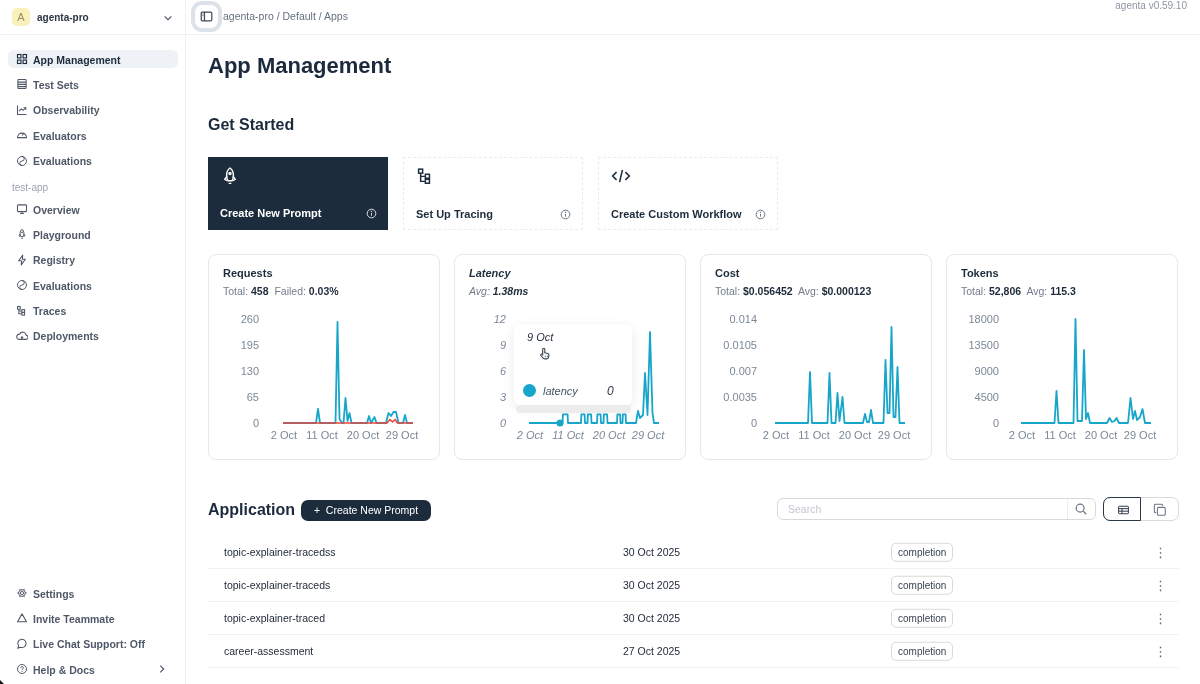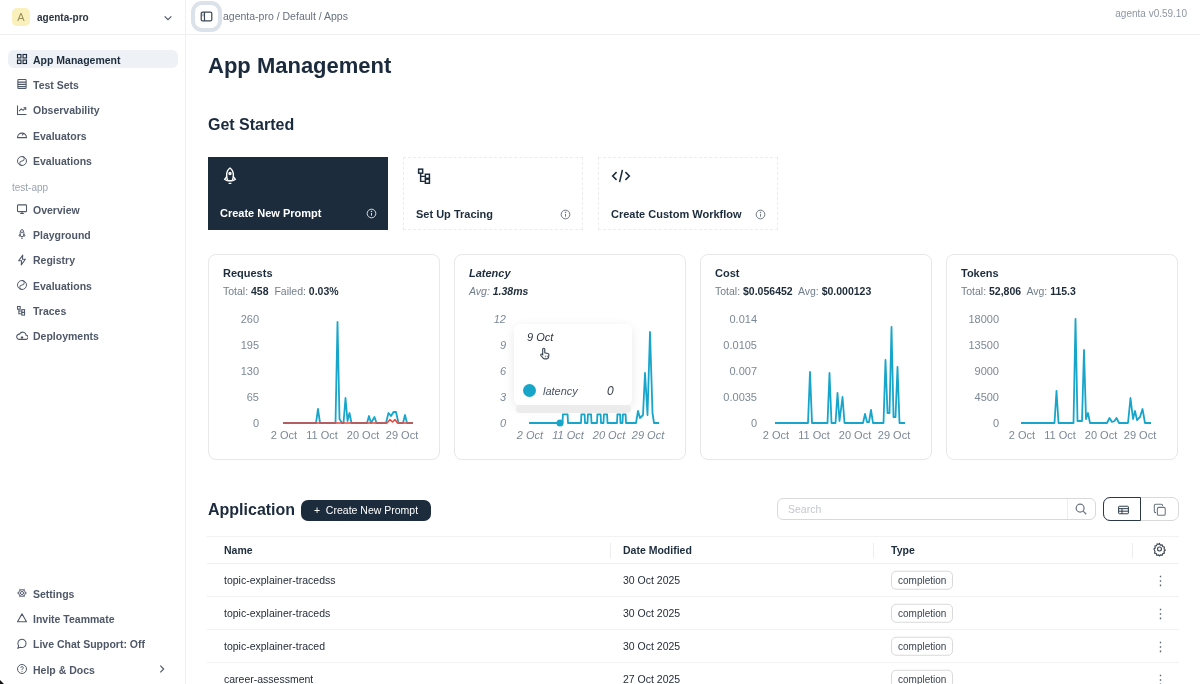--- a/index.html
+++ b/index.html
@@ -20,21 +20,21 @@
 .mi .lb { position:absolute; left:25px; top:3.5px; }
 .mi.active { background:#eef1f6; color:#1c2c3c; font-weight:bold; }
 .sec-label { position:absolute; left:12px; font-size:10px; color:#9aa3b2; }
 .mi .rchev { position:absolute; right:11px; top:4px; }
 
 
 #header { position:absolute; left:187px; top:0; width:1013px; height:34px; background:#fff; }
 #toggle { position:absolute; left:195px; top:5px; width:23px; height:23px; border-radius:7px; background:#fff; box-shadow:0 0 0 4px #dce2e9; }
 #toggle svg { position:absolute; left:5px; top:5px; }
 #crumbs { position:absolute; left:223px; top:10px; font-size:10.5px; color:#67707f; }
-#ver { position:absolute; right:13px; top:8px; font-size:10px; color:#8d96a5;margin-left:24px; }
+#ver { position:absolute; right:13px; top:0; font-size:10px; color:#8d96a5;margin-left:24px; }
 
 
 h1.page { position:absolute; left:208px; top:53px; font-size:22px; font-weight:bold; color:#1b2a3c; }
 h2.get { position:absolute; left:208px; top:116px; font-size:16px; font-weight:bold; color:#1b2a3c; }
 
 .gcard { position:absolute; top:157px; width:180px; height:73px; border-radius:0; background:#fff; border:1px dashed #ececec; }
 .gcard.dark { background:#1c2c3c; border:none; }
 .gcard .gic { position:absolute; left:12px; top:9px; }
 .gcard .gtitle { position:absolute; left:12px; top:50px; font-size:11px; font-weight:bold; color:#1c2c3c; }
 .gcard.dark .gtitle { color:#fff; }
@@ -380,32 +380,20 @@
         <rect x="1.5" y="3" width="13" height="10" rx="1"></rect>
         <path d="M1.5 6.2h13M6 6.2v6.8M1.5 9.6h13"></path>
       </svg>
   <svg class="t2" width="14" height="14" viewBox="0 0 16 16" fill="none" stroke="#6a7482" stroke-width="1.2">
         <rect x="5" y="5" width="9" height="9" rx="1.5"></rect>
         <path d="M11 3.5V3a1.5 1.5 0 0 0-1.5-1.5H3A1.5 1.5 0 0 0 1.5 3v6.5A1.5 1.5 0 0 0 3 11h.5"></path>
       </svg>
 </div>
 
 <div id="tbl">
-  <div class="hrow">
-    <span class="c1">Name</span>
-        <span class="c2">Date Modified</span>
-        <span class="c3">Type</span>
-    <span class="c4"><svg width="15" height="15" viewBox="0 0 16 16" fill="none" stroke="#3a4450" stroke-width="1.2">
-            <circle cx="8" cy="8" r="2.1"></circle>
-            <path d="M8 2.2l.9 1.7 1.9-.35.6 1.8 1.8.6-.35 1.9 1.35 1.15-1.35 1.4.35 1.9-1.8.6-.6 1.8-1.9-.35-.9 1.4-.9-1.4-1.9.35-.6-1.8-1.8-.6.35-1.9L2.1 8l1.35-1.15-.35-1.9 1.8-.6.6-1.8 1.9.35z"></path>
-          </svg></span>
-    <div class="vline" style="left:403px;"></div>
-    <div class="vline" style="left:666px;"></div>
-    <div class="vline" style="left:925px;"></div>
-  </div>
   <div class="row">
     <span class="c1">topic-explainer-tracedss</span>
         <span class="c2">30 Oct 2025</span>
         <span class="c3"><span class="tag">completion</span></span>
     <span class="c4 dots">⋮</span>
   </div>
   <div class="row">
     <span class="c1">topic-explainer-traceds</span>
         <span class="c2">30 Oct 2025</span>
         <span class="c3"><span class="tag">completion</span></span>

